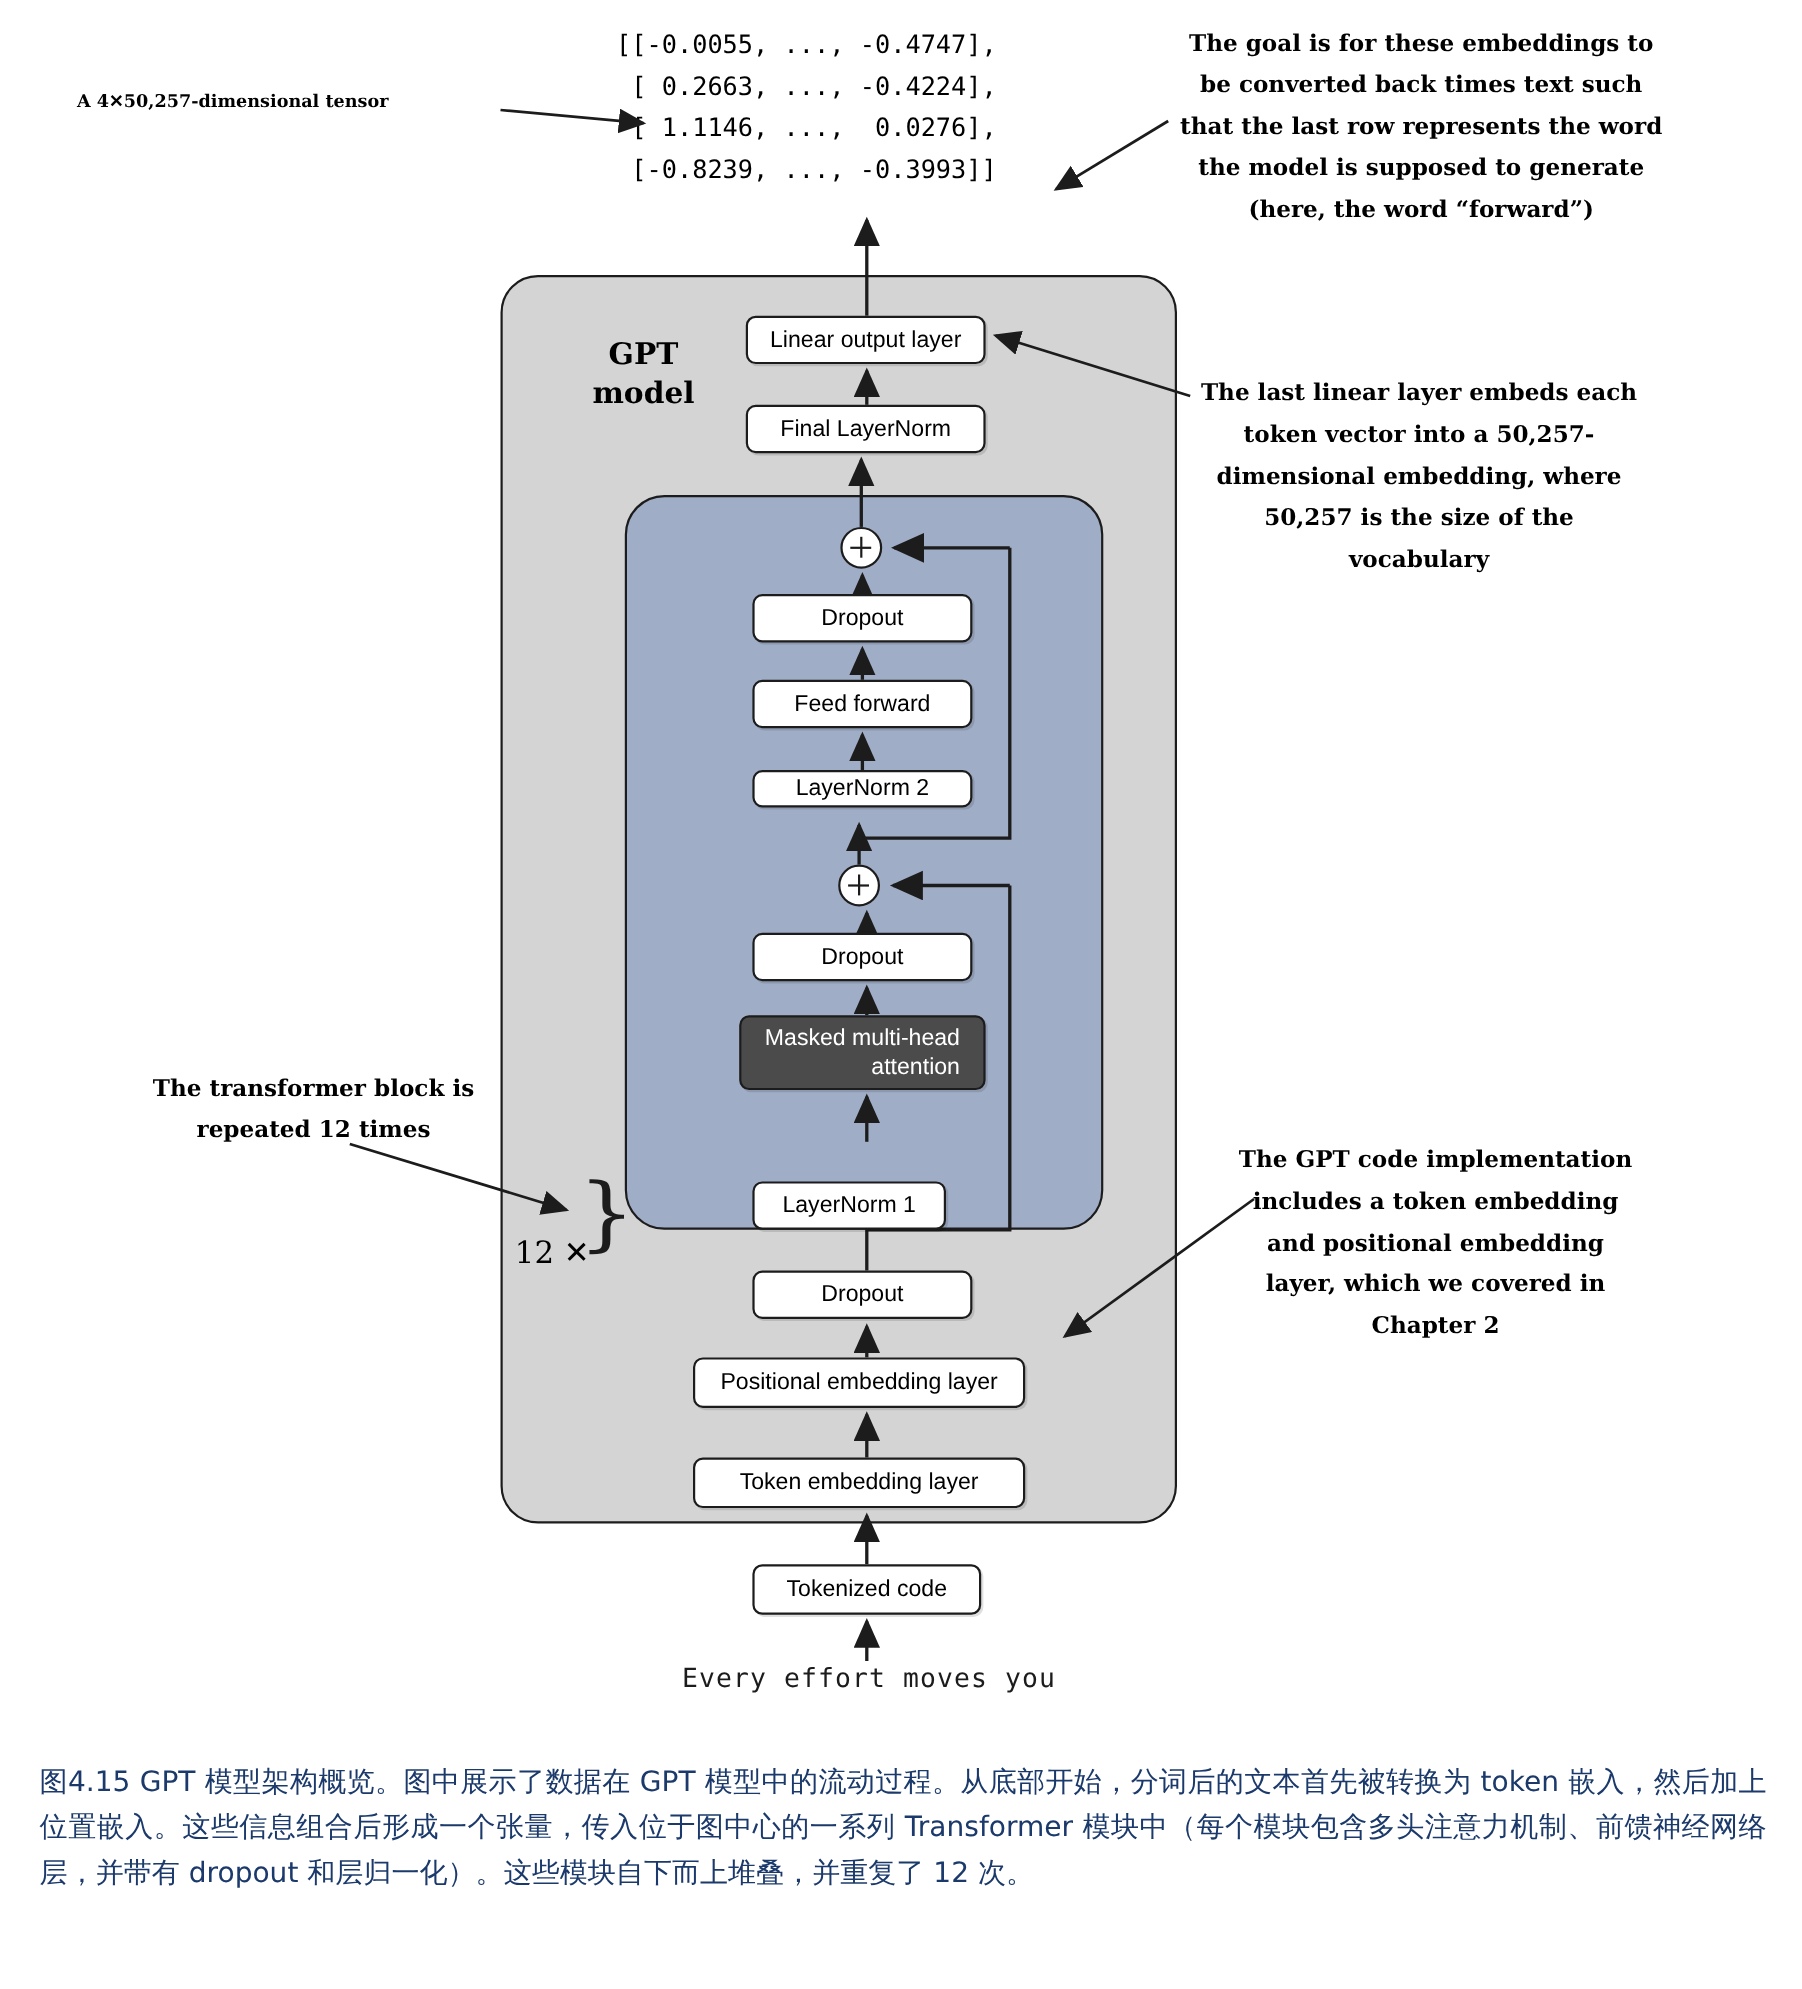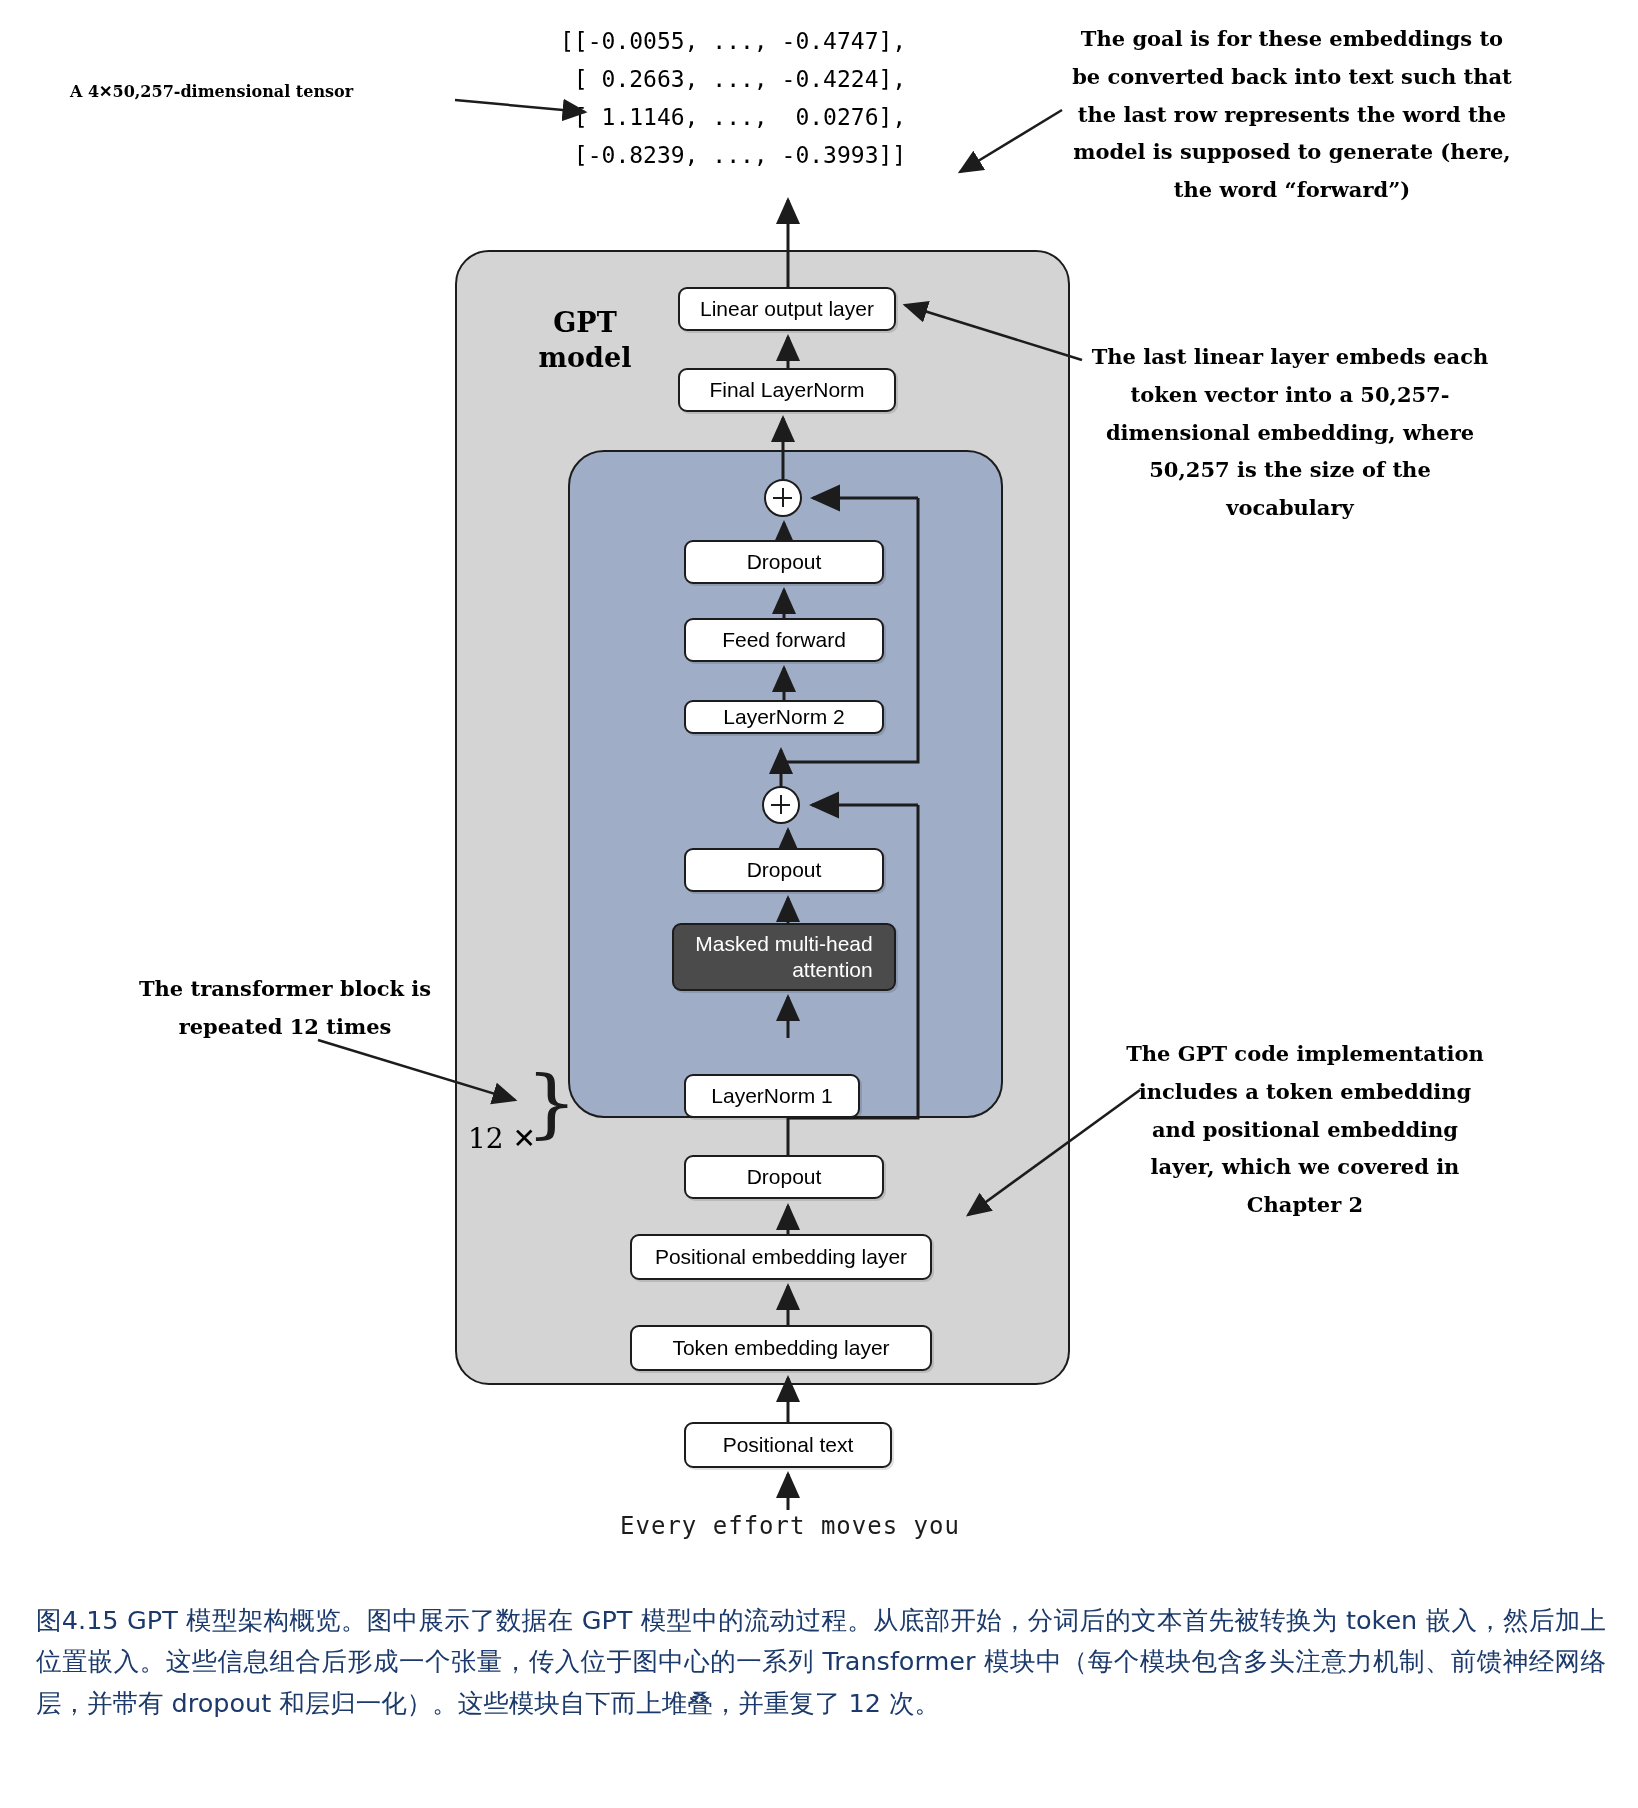--- a/index.html
+++ b/index.html
@@ -231,21 +231,21 @@
 <body>
 
 <div class="stage">
 
   <div class="tensor">[[-0.0055, ..., -0.4747],
  [ 0.2663, ..., -0.4224],
  [ 1.1146, ...,  0.0276],
  [-0.8239, ..., -0.3993]]</div>
 
   <div class="annot" id="annot-tensor">A 4✕50,257-dimensional tensor</div>
-  <div class="annot" id="annot-goal">The goal is for these embeddings to be converted back into text such that the last row represents the word the model is supposed to generate (here, the word “forward”)</div>
+  <div class="annot" id="annot-goal">The goal is for these embeddings to be converted back times text such that the last row represents the word the model is supposed to generate (here, the word “forward”)</div>
   <div class="annot" id="annot-linear">The last linear layer embeds each token vector into a 50,257-dimensional embedding, where 50,257 is the size of the vocabulary</div>
   <div class="annot" id="annot-repeat">The transformer block is repeated 12 times</div>
   <div class="annot" id="annot-embed">The GPT code implementation includes a token embedding and positional embedding layer, which we covered in Chapter 2</div>
 
   <div class="gpt-box"></div>
   <div class="gpt-label">GPT
 model</div>
 
   <div class="tf-box"></div>
 
@@ -319,21 +319,21 @@
   <div class="node" id="node-dropout-2">Dropout</div>
   <div class="node" id="node-feedforward">Feed forward</div>
   <div class="node" id="node-layernorm2">LayerNorm 2</div>
   <div class="node" id="node-dropout-1">Dropout</div>
   <div class="node dark" id="node-attention">Masked multi-head
 attention</div>
   <div class="node" id="node-layernorm1">LayerNorm 1</div>
   <div class="node" id="node-dropout-0">Dropout</div>
   <div class="node" id="node-token-embed">Token embedding layer</div>
   <div class="node" id="node-pos-embed">Positional embedding layer</div>
-  <div class="node" id="node-tokenized">Positional text</div>
+  <div class="node" id="node-tokenized">Tokenized code</div>
 
   <div class="brace">}</div>
   <div class="times-label">12 ✕</div>
 
   <div class="input-text">Every effort moves you</div>
 
   <div class="caption">图4.15 GPT 模型架构概览。图中展示了数据在 GPT 模型中的流动过程。从底部开始，分词后的文本首先被转换为 token 嵌入，然后加上位置嵌入。这些信息组合后形成一个张量，传入位于图中心的一系列 Transformer 模块中（每个模块包含多头注意力机制、前馈神经网络层，并带有 dropout 和层归一化）。这些模块自下而上堆叠，并重复了 12 次。</div>
 
 </div>
 

